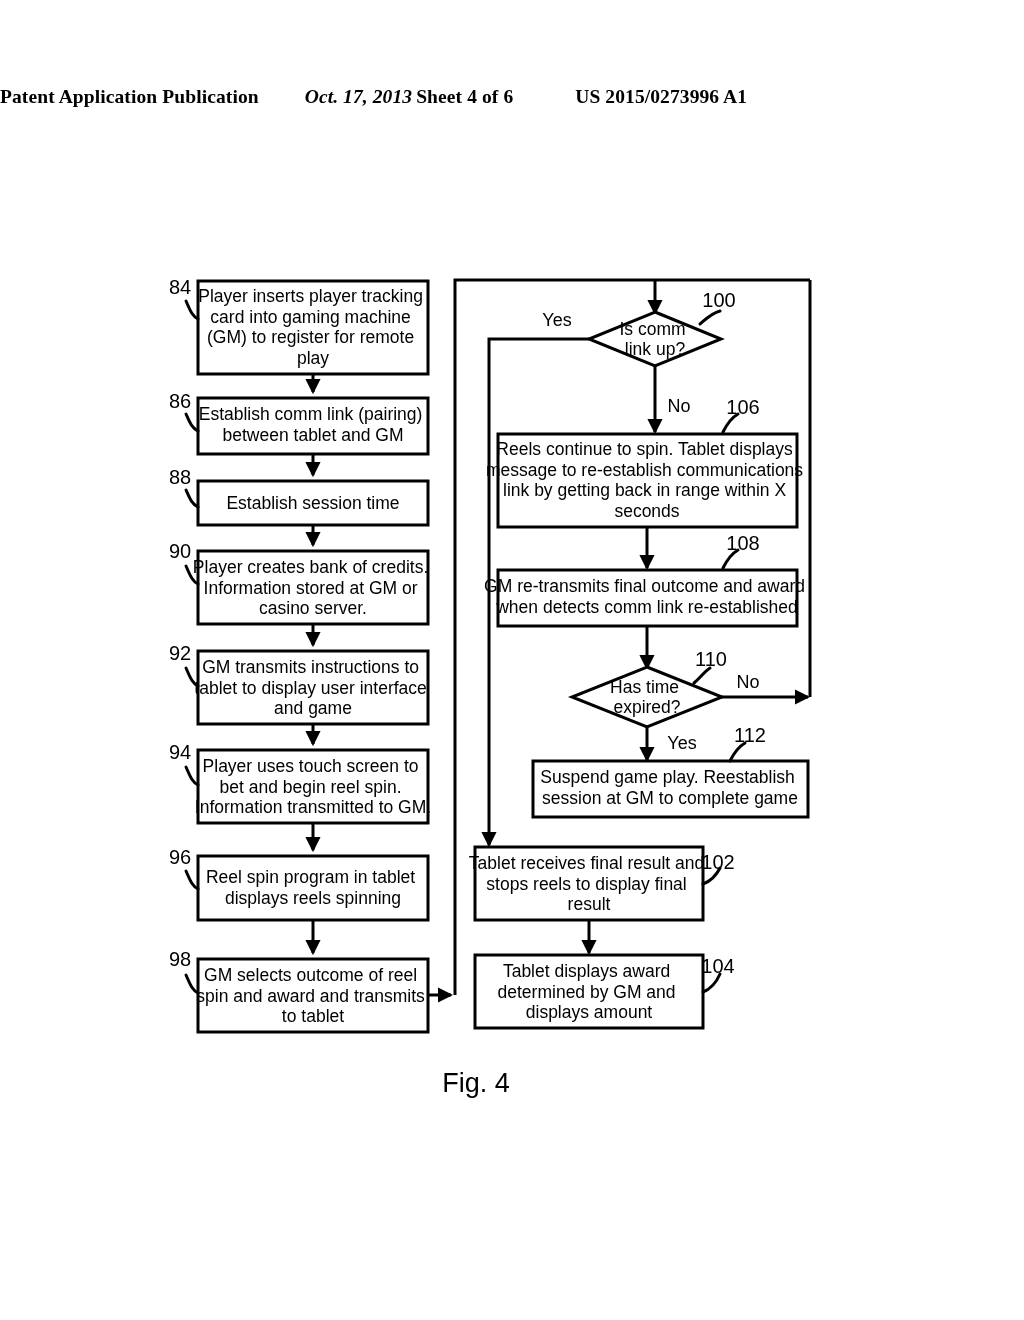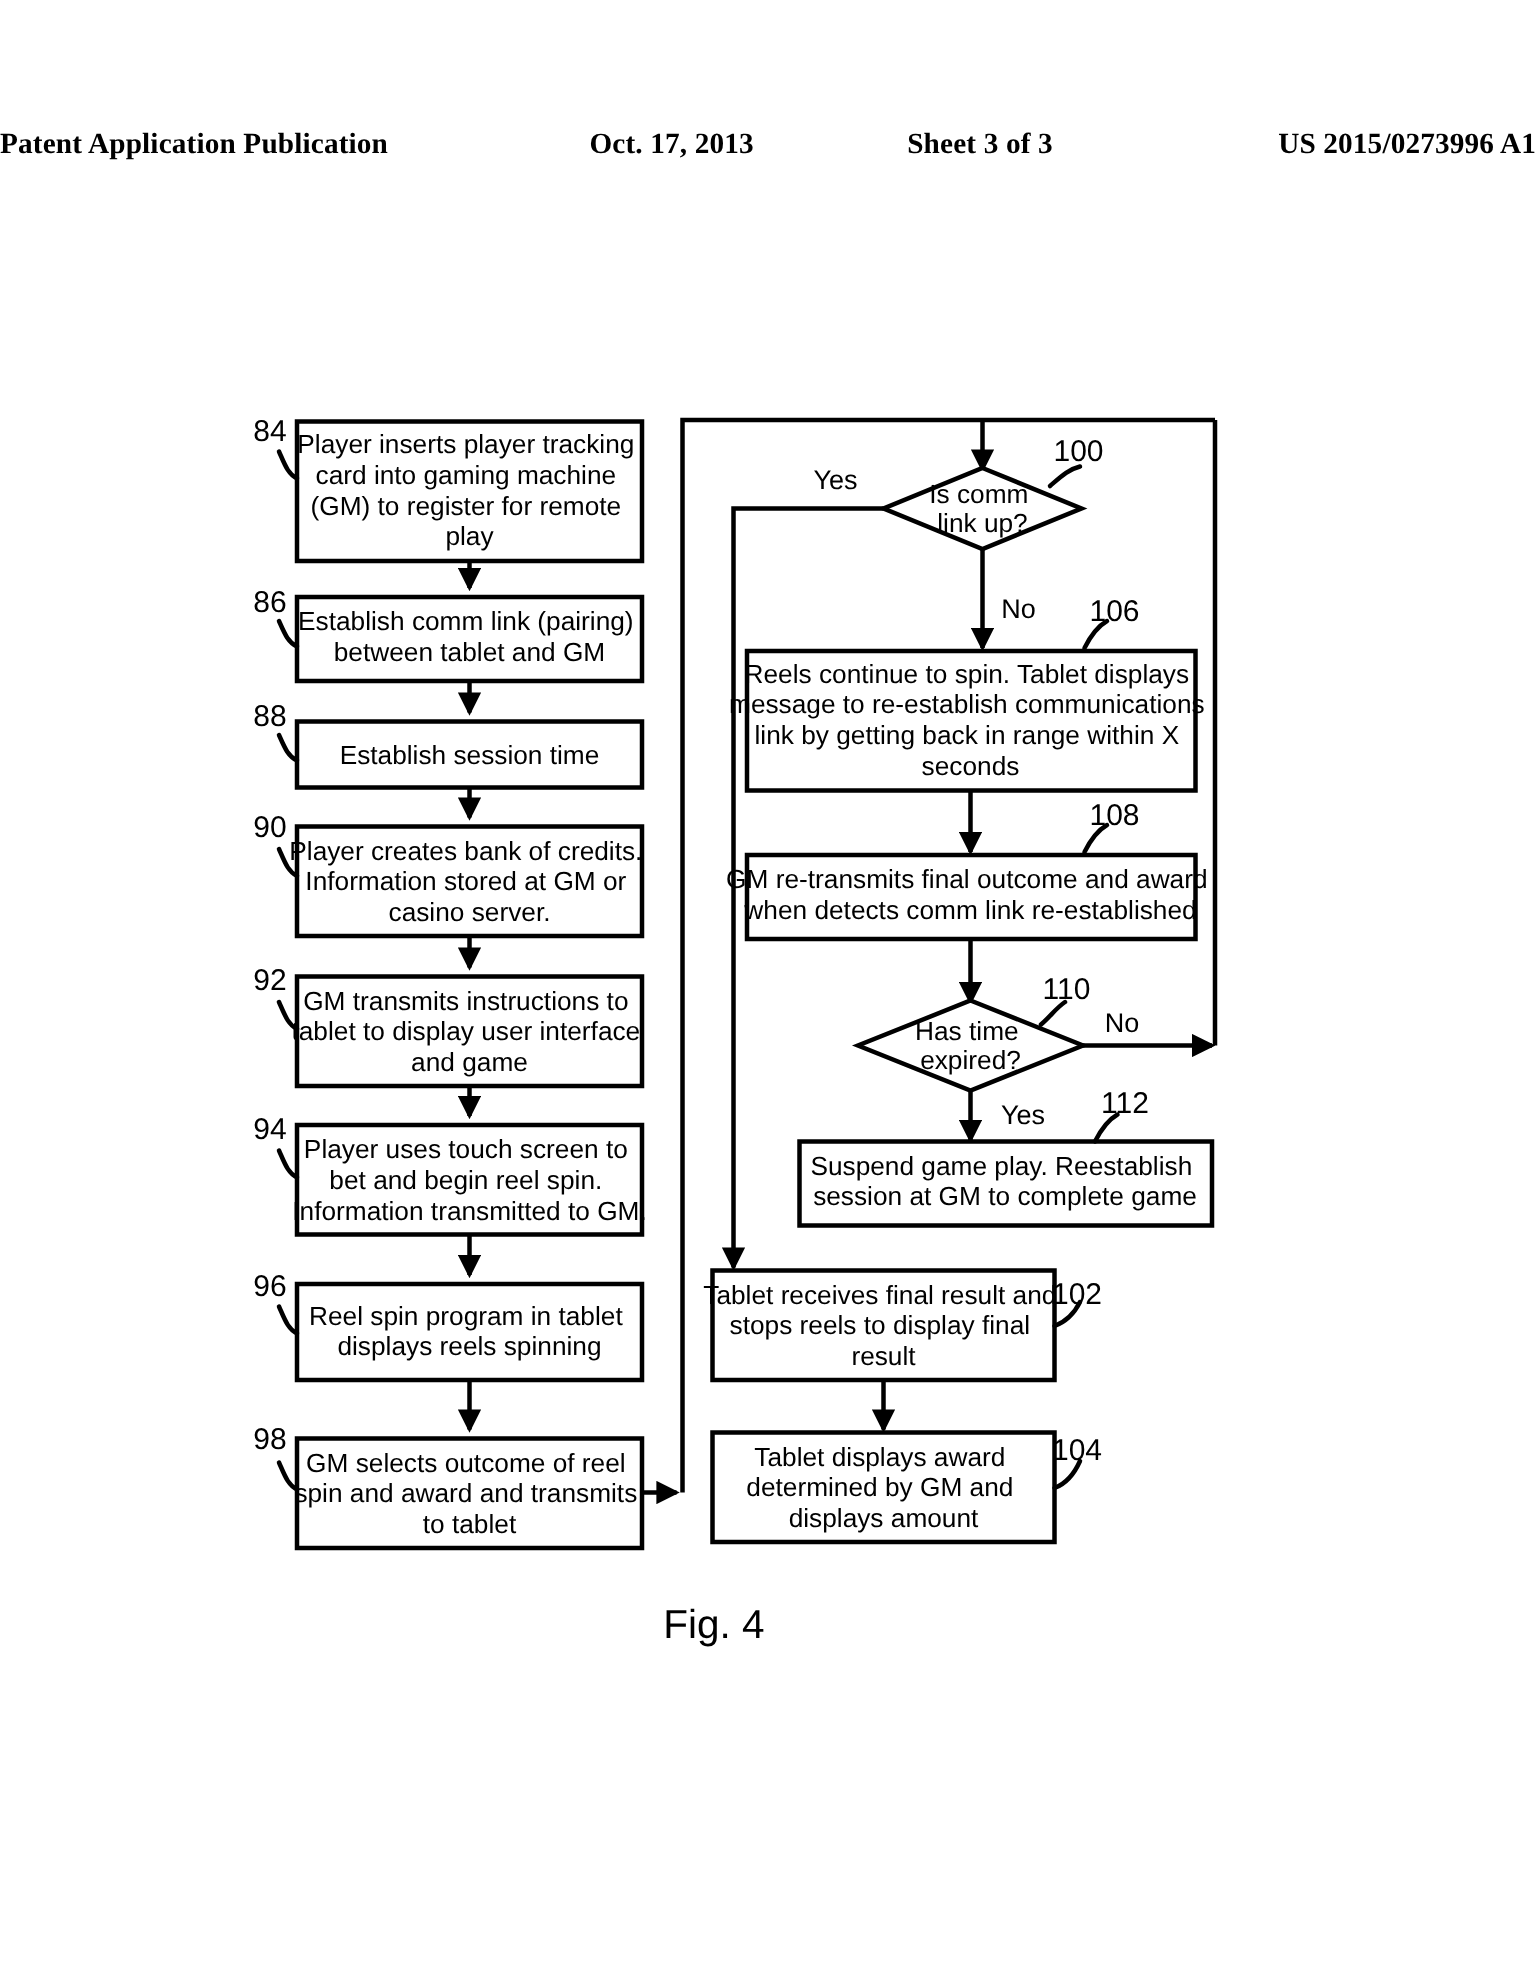--- a/index.html
+++ b/index.html
@@ -19,30 +19,30 @@
     position: absolute;
     inset: 0;
     background: #fff;
   }
   .hdr {
     position: absolute;
     top: 86px;
     left: 0;
     width: 1024px;
     display: flex;
-    justify-content: space-between;
+    justify-content: flex-start;
     align-items: baseline;
     font-family: "Liberation Serif", serif;
     font-weight: bold;
     font-size: 19.5px;
     letter-spacing: 0.1px;
     white-space: nowrap;
   }
   .hdr .h-pub { margin-right: 46px; }
-  .hdr .h-date { margin-right: 14px; }
+  .hdr .h-date { margin-right: 4px; font-style: italic; }
   .hdr .h-sheet { margin-right: 62px; }
   .hdr .h-num { }
 
   svg.figure {
     position: absolute;
     left: 0;
     top: 0;
     width: 1024px;
     height: 1320px;
   }
@@ -94,21 +94,21 @@
   }
 </style>
 </head>
 <body>
 
 <div class="page">
 
   <div class="hdr">
     <span class="h-pub">Patent Application Publication</span>
     <span class="h-date">Oct. 17, 2013</span>
-    <span class="h-sheet">Sheet 3 of 3</span>
+    <span class="h-sheet">Sheet 4 of 6</span>
     <span class="h-num">US 2015/0273996 A1</span>
   </div>
 
   <svg class="figure" viewBox="0 0 1024 1320">
     <defs>
       <marker id="arw" viewBox="0 0 10 10" refX="8.6" refY="5" markerWidth="5.2" markerHeight="5.2" orient="auto-start-reverse">
         <path d="M 0 0 L 10 5 L 0 10 z" fill="#000000"></path>
       </marker>
     </defs>
 

